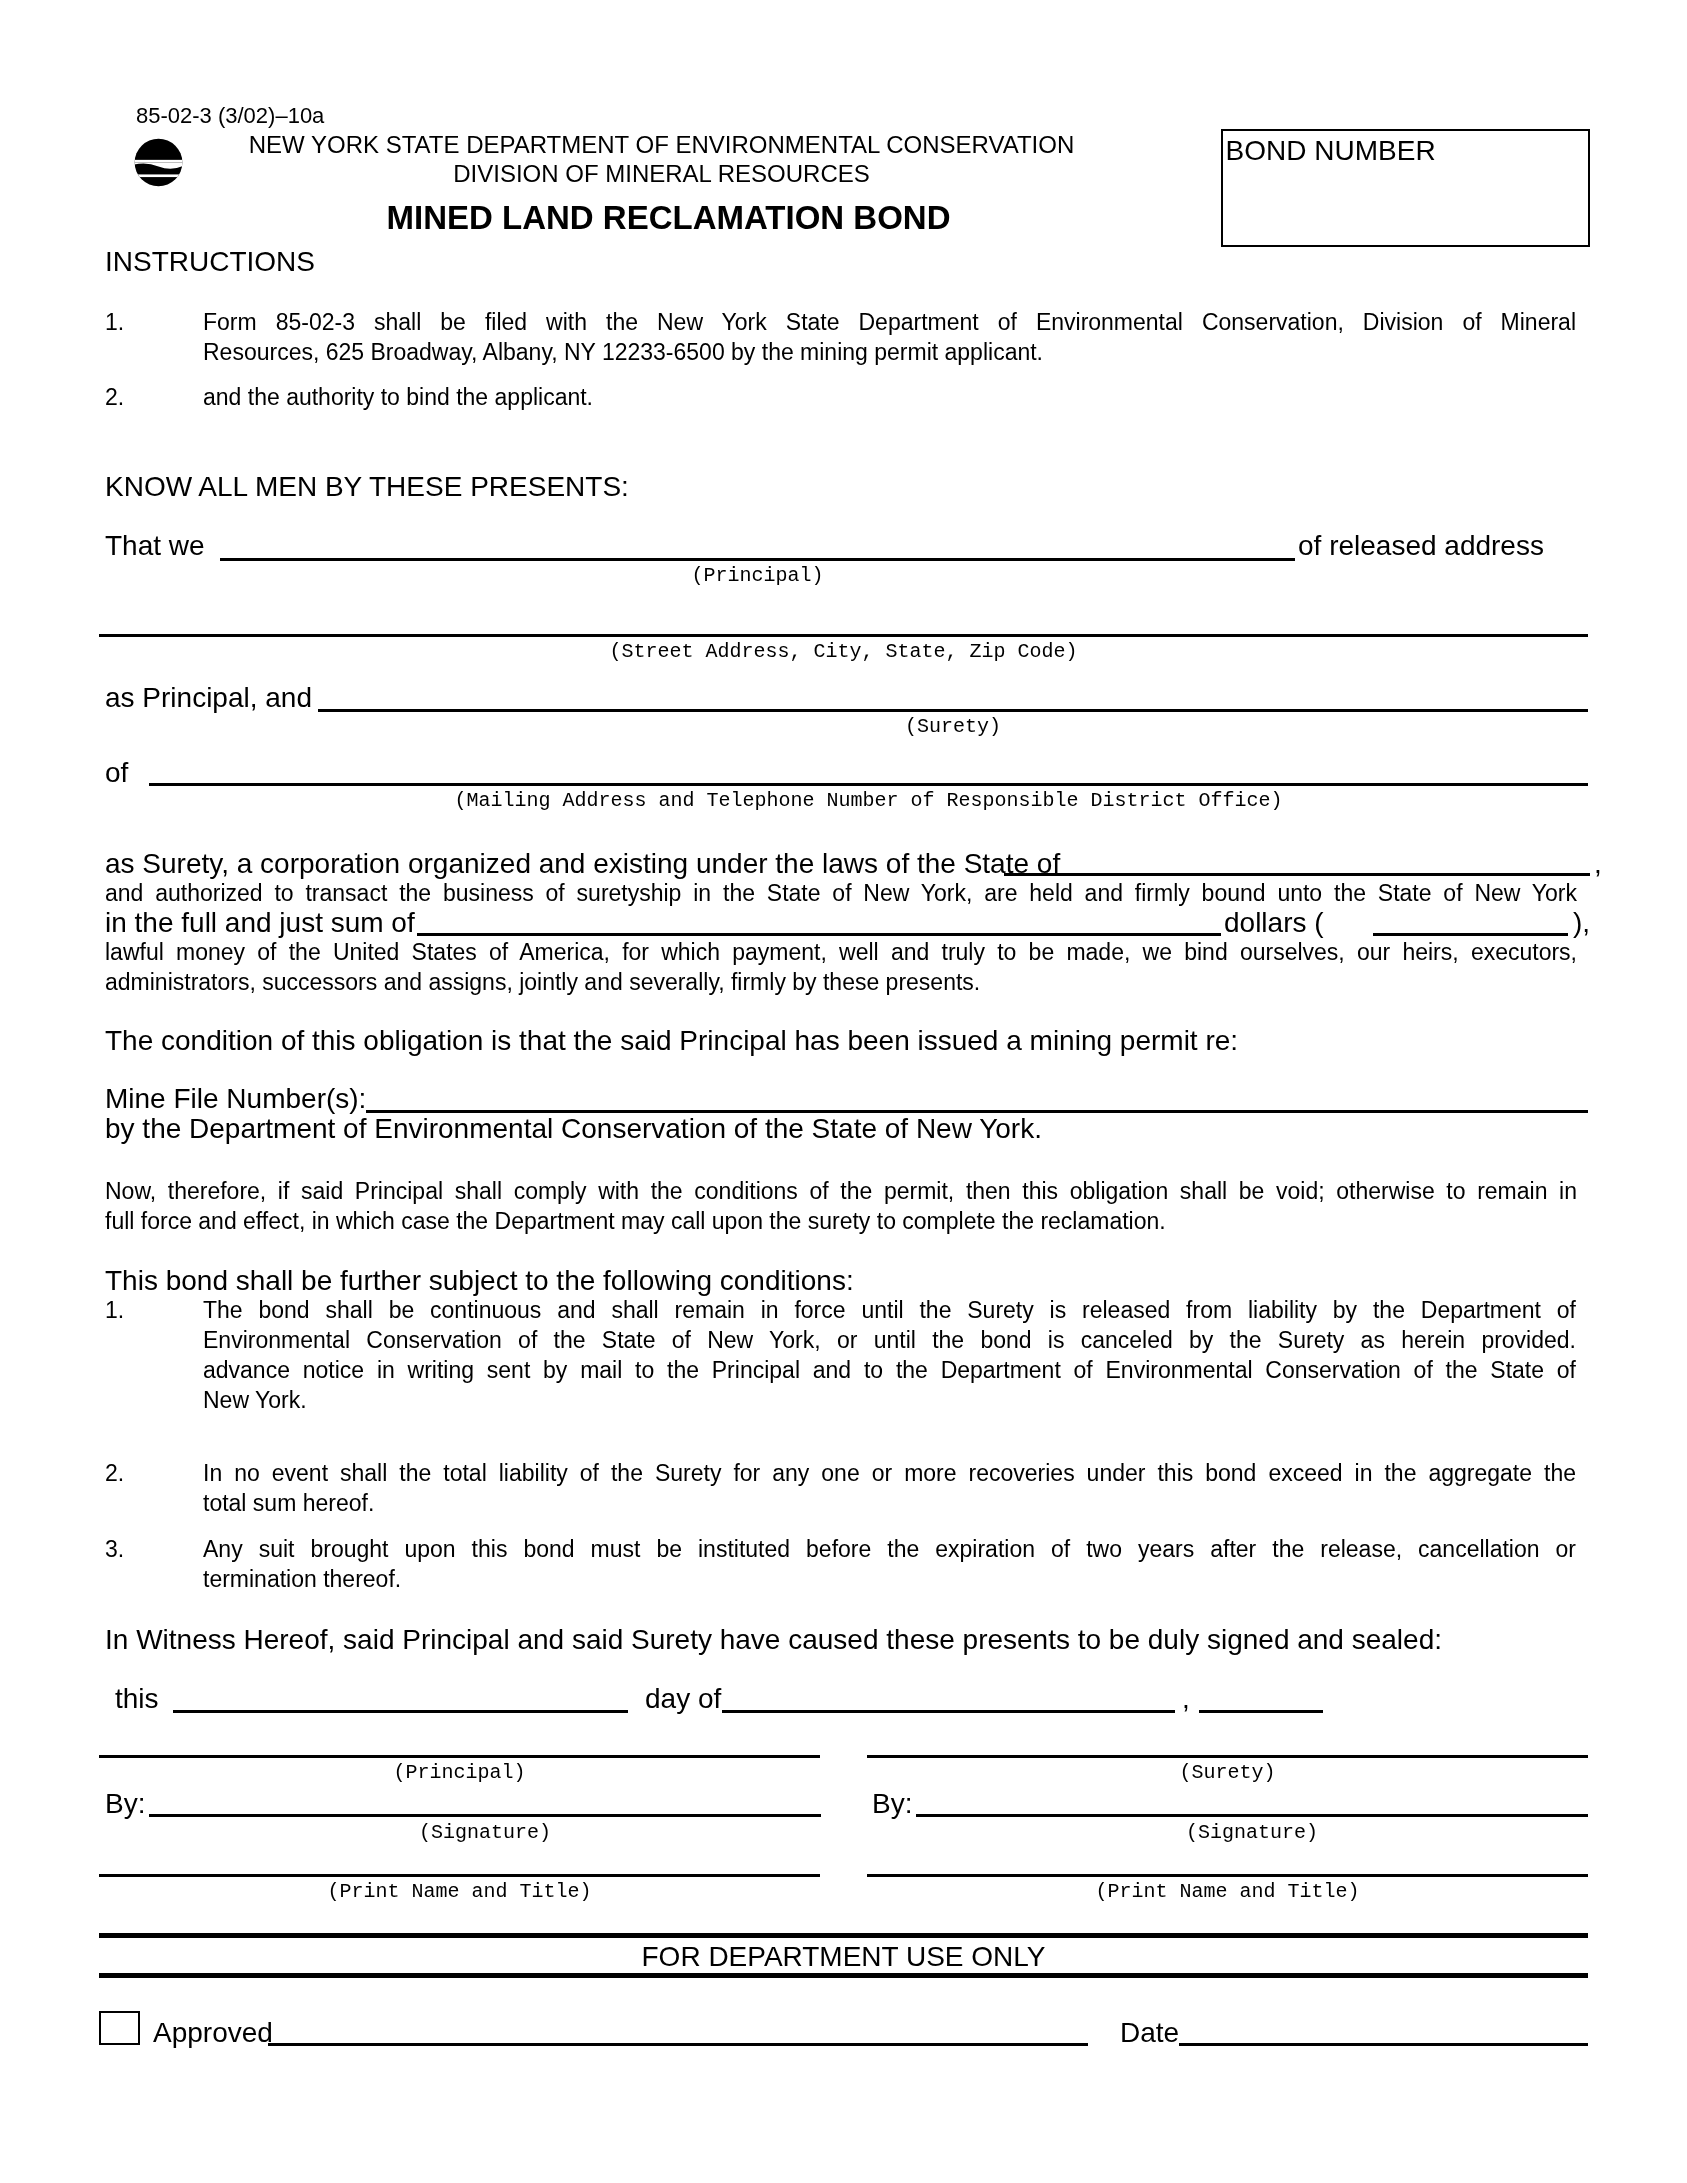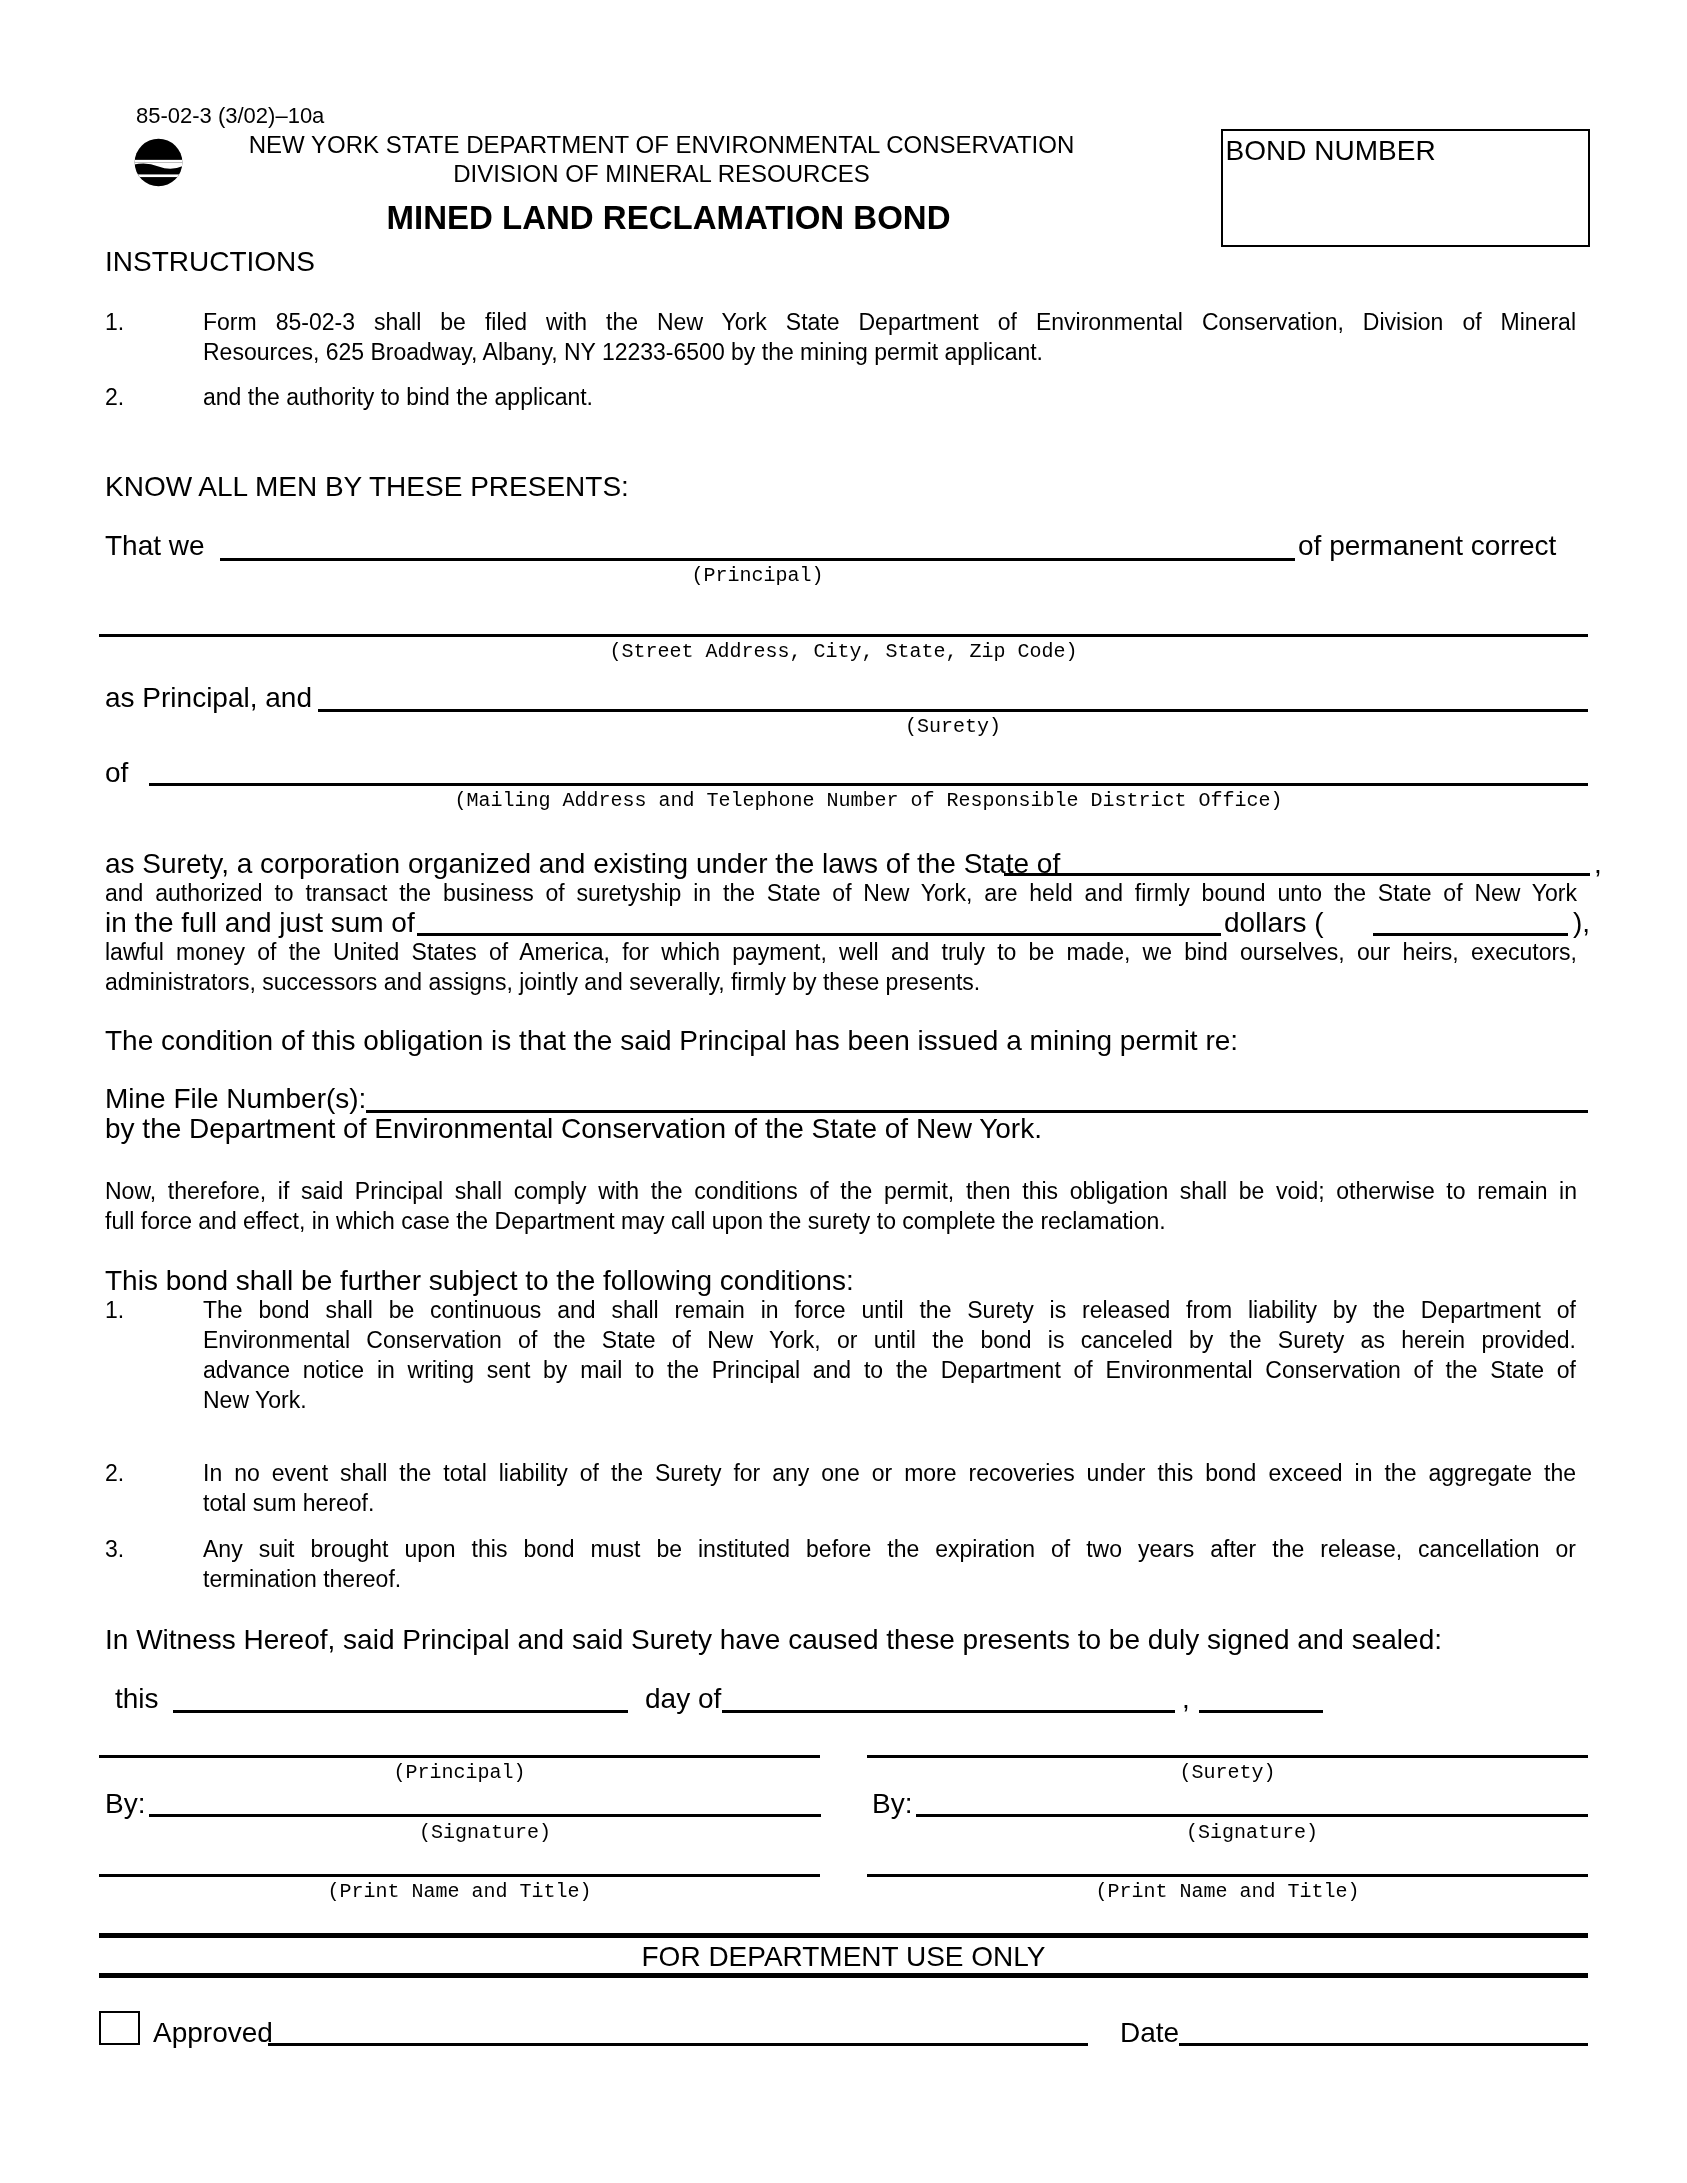--- a/index.html
+++ b/index.html
@@ -51,21 +51,21 @@
 </div>
 <div class="num" style="left:105px;top:382px;">2.</div>
 <div class="para" style="left:203px;top:382px;width:1373px;">
   <span class="jl end">and the authority to bind the applicant.</span>
 </div>
 
 <div class="t" style="left:105px;top:472px;">KNOW ALL MEN BY THESE PRESENTS:</div>
 
 <div class="t" style="left:105px;top:531px;">That we</div>
 <div class="line" style="left:220px;top:558px;width:1075px;"></div>
-<div class="t" style="left:1298px;top:531px;">of permanent correct</div>
+<div class="t" style="left:1298px;top:531px;">of released address</div>
 <div class="lbl" style="left:220px;top:564px;width:1075px;">(Principal)</div>
 
 <div class="line" style="left:99px;top:634px;width:1489px;"></div>
 <div class="lbl" style="left:99px;top:640px;width:1489px;">(Street Address, City, State, Zip Code)</div>
 
 <div class="t" style="left:105px;top:683px;">as Principal, and</div>
 <div class="line" style="left:318px;top:709px;width:1270px;"></div>
 <div class="lbl" style="left:318px;top:715px;width:1270px;">(Surety)</div>
 
 <div class="t" style="left:105px;top:758px;">of</div>

